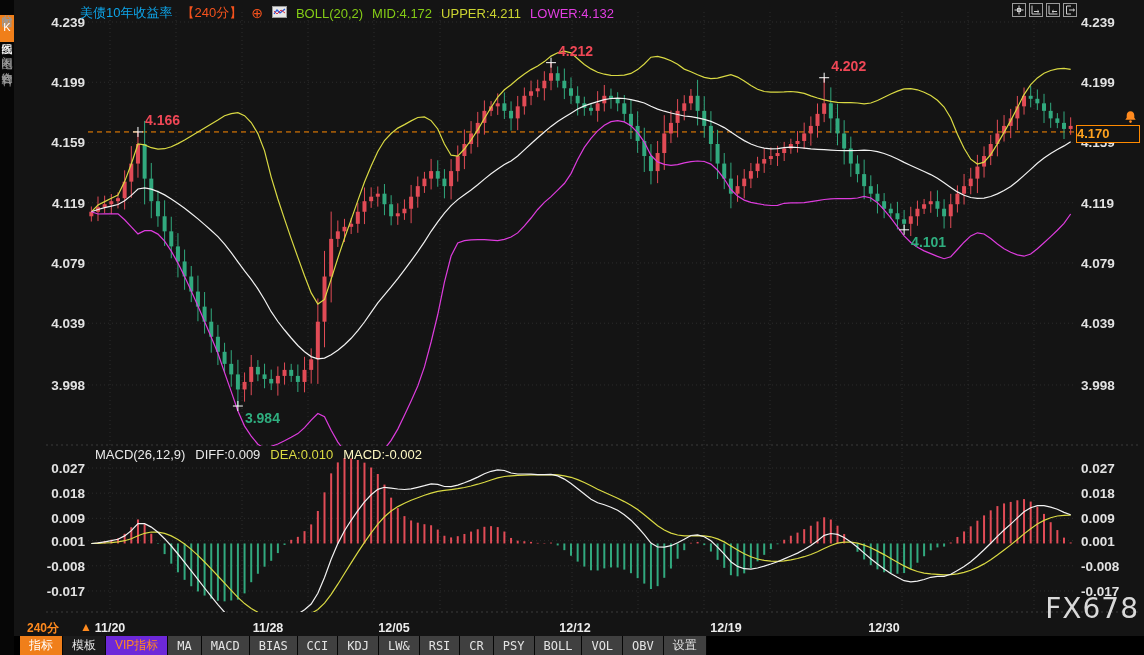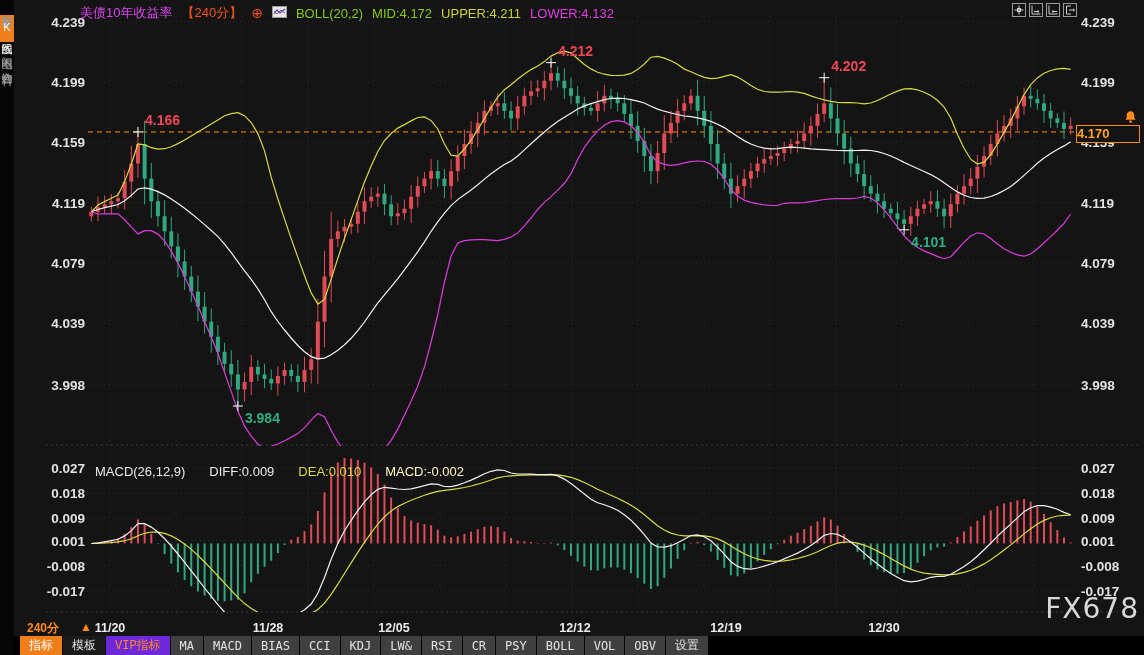--- a/index.html
+++ b/index.html
@@ -5,47 +5,47 @@
   html,body{margin:0;padding:0}
   body{width:1144px;height:655px;background:#141414;overflow:hidden;position:relative;
        font-family:"Liberation Sans",sans-serif;-webkit-font-smoothing:antialiased}
   #chart{position:absolute;left:0;top:0}
   #sidebar{position:absolute;left:0;top:0;width:14px;height:655px;background:#060606;z-index:5}
   .stab{writing-mode:vertical-rl;text-orientation:upright;font-size:11px;color:#9a9a9a;
         line-height:14px;width:14px;text-align:center;padding:6px 0;cursor:pointer;letter-spacing:1px}
   .stab.active{background:#f07f1a;color:#fff}
   #hdr{position:absolute;left:80px;top:4px;display:flex;gap:9px;align-items:center;
        font-size:13px;white-space:nowrap;z-index:4}
-  #hdr .t{color:#d946ef}
+  #hdr .t{color:#0ea5e9}
   #hdr .p{color:#f4521d}
   #hdr .w{color:#84cc16}
   #hdr .y{color:#cbd431}
   #hdr .m{color:#e23ee2}
   #hdr .tgt{color:#f4521d;font-size:14px;line-height:13px}
   #winicons{position:absolute;left:1012px;top:3px;display:flex;gap:3px;z-index:4}
   .wic{width:14px;height:14px;border:1px solid #9b9b9b;box-sizing:border-box;background:#141414;
        display:flex;align-items:center;justify-content:center;cursor:pointer}
-  #macdhdr{position:absolute;left:95px;top:464px;display:flex;gap:24px;font-size:13px;z-index:4;white-space:nowrap}
+  #macdhdr{position:absolute;left:95px;top:447px;display:flex;gap:10px;font-size:13px;z-index:4;white-space:nowrap}
   #macdhdr .w{color:#eaeaea}
   #macdhdr .y{color:#d9d943}
   #macdhdr .m{color:#fef9c3}
   #pricebox{position:absolute;left:1076px;top:125px;width:62px;height:16px;line-height:16px;
             text-align:left;border:1px solid #ff8a00;color:#ffa21e;font-size:13px;font-weight:700;
             background:#141414;z-index:4;cursor:pointer}
   #bell{position:absolute;left:1123px;top:110px;z-index:5}
   #wm{position:absolute;right:5px;top:592px;font-size:28px;color:#d9d9d9;letter-spacing:1px;
       z-index:6;font-family:"DejaVu Sans",sans-serif}
   #periodrow{position:absolute;left:27px;top:620px;font-size:12px;font-weight:700;color:#ff8a1e;
              display:flex;gap:21px;z-index:6;cursor:pointer}
   #toolbar{position:absolute;left:14px;top:636px;width:1130px;height:19px;background:#000;
            display:flex;align-items:stretch;padding-left:6px;box-sizing:border-box;z-index:6}
   .tb{display:flex;align-items:center;justify-content:center;padding:0 9px;font-size:12px;
       color:#e3e3e3;background:#404040;border-right:1px solid #060606;cursor:pointer;
       font-family:"DejaVu Sans Mono",monospace;white-space:nowrap}
-  .tb.cn{font-family:Liberation Mono, monospace}
+  .tb.cn{font-family:Liberation Sans, sans-serif}
   .tb.active{background:#f07f1a;color:#fff}
   .tb.plain{background:#1b1b1b}
   .tb.vip{background:#6d28d9;color:#ff8a1e}
 </style>
 </head>
 <body>
 
 <div id="app">
 
   <svg id="chart" width="1144" height="655">

